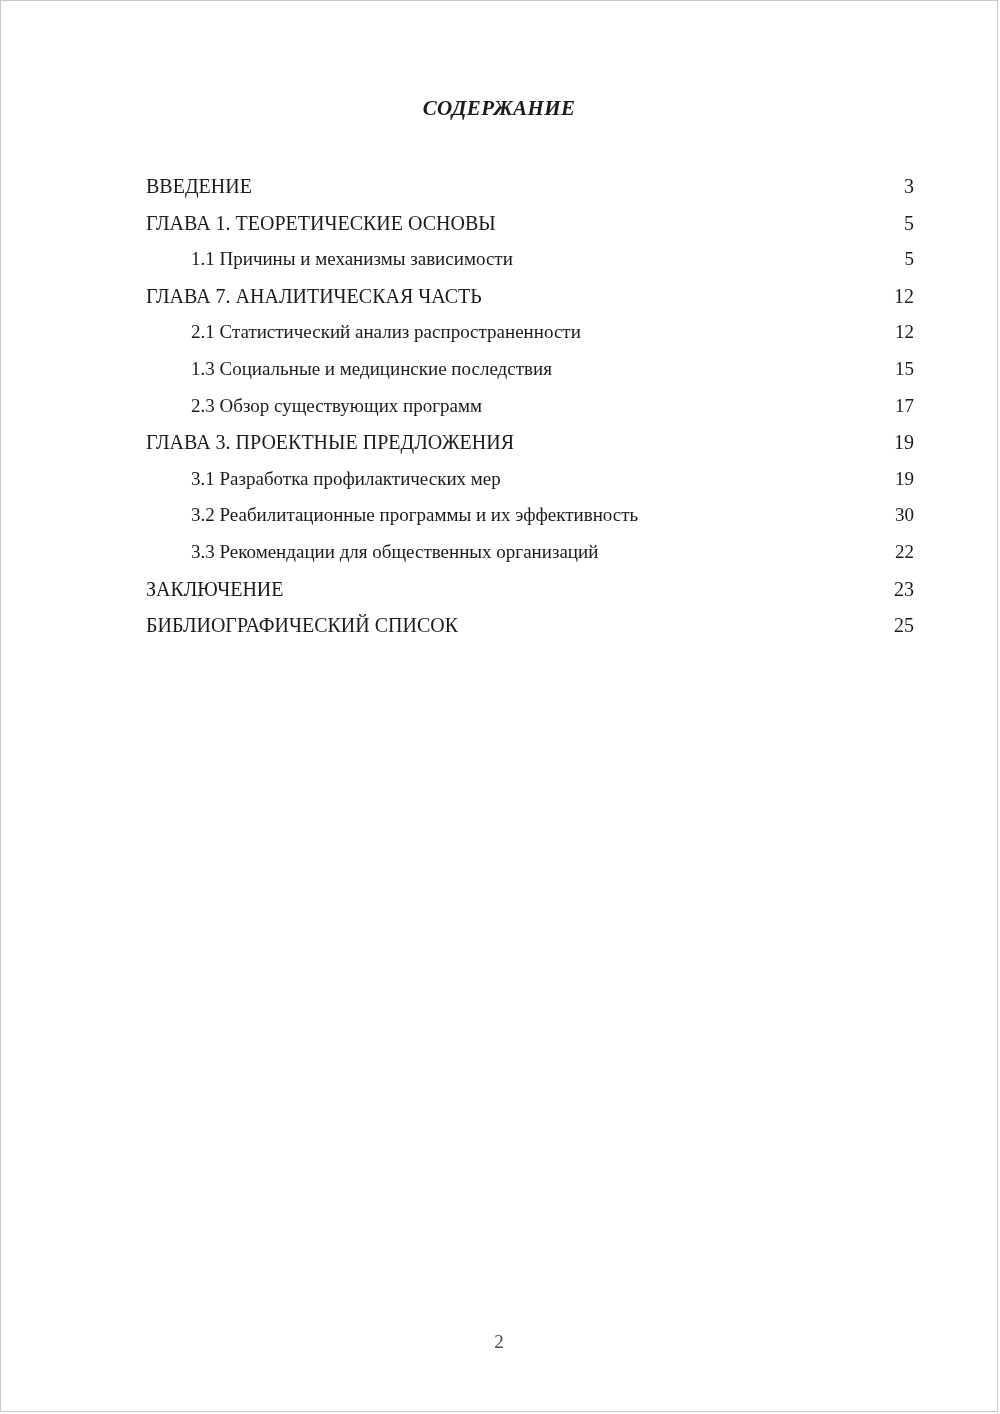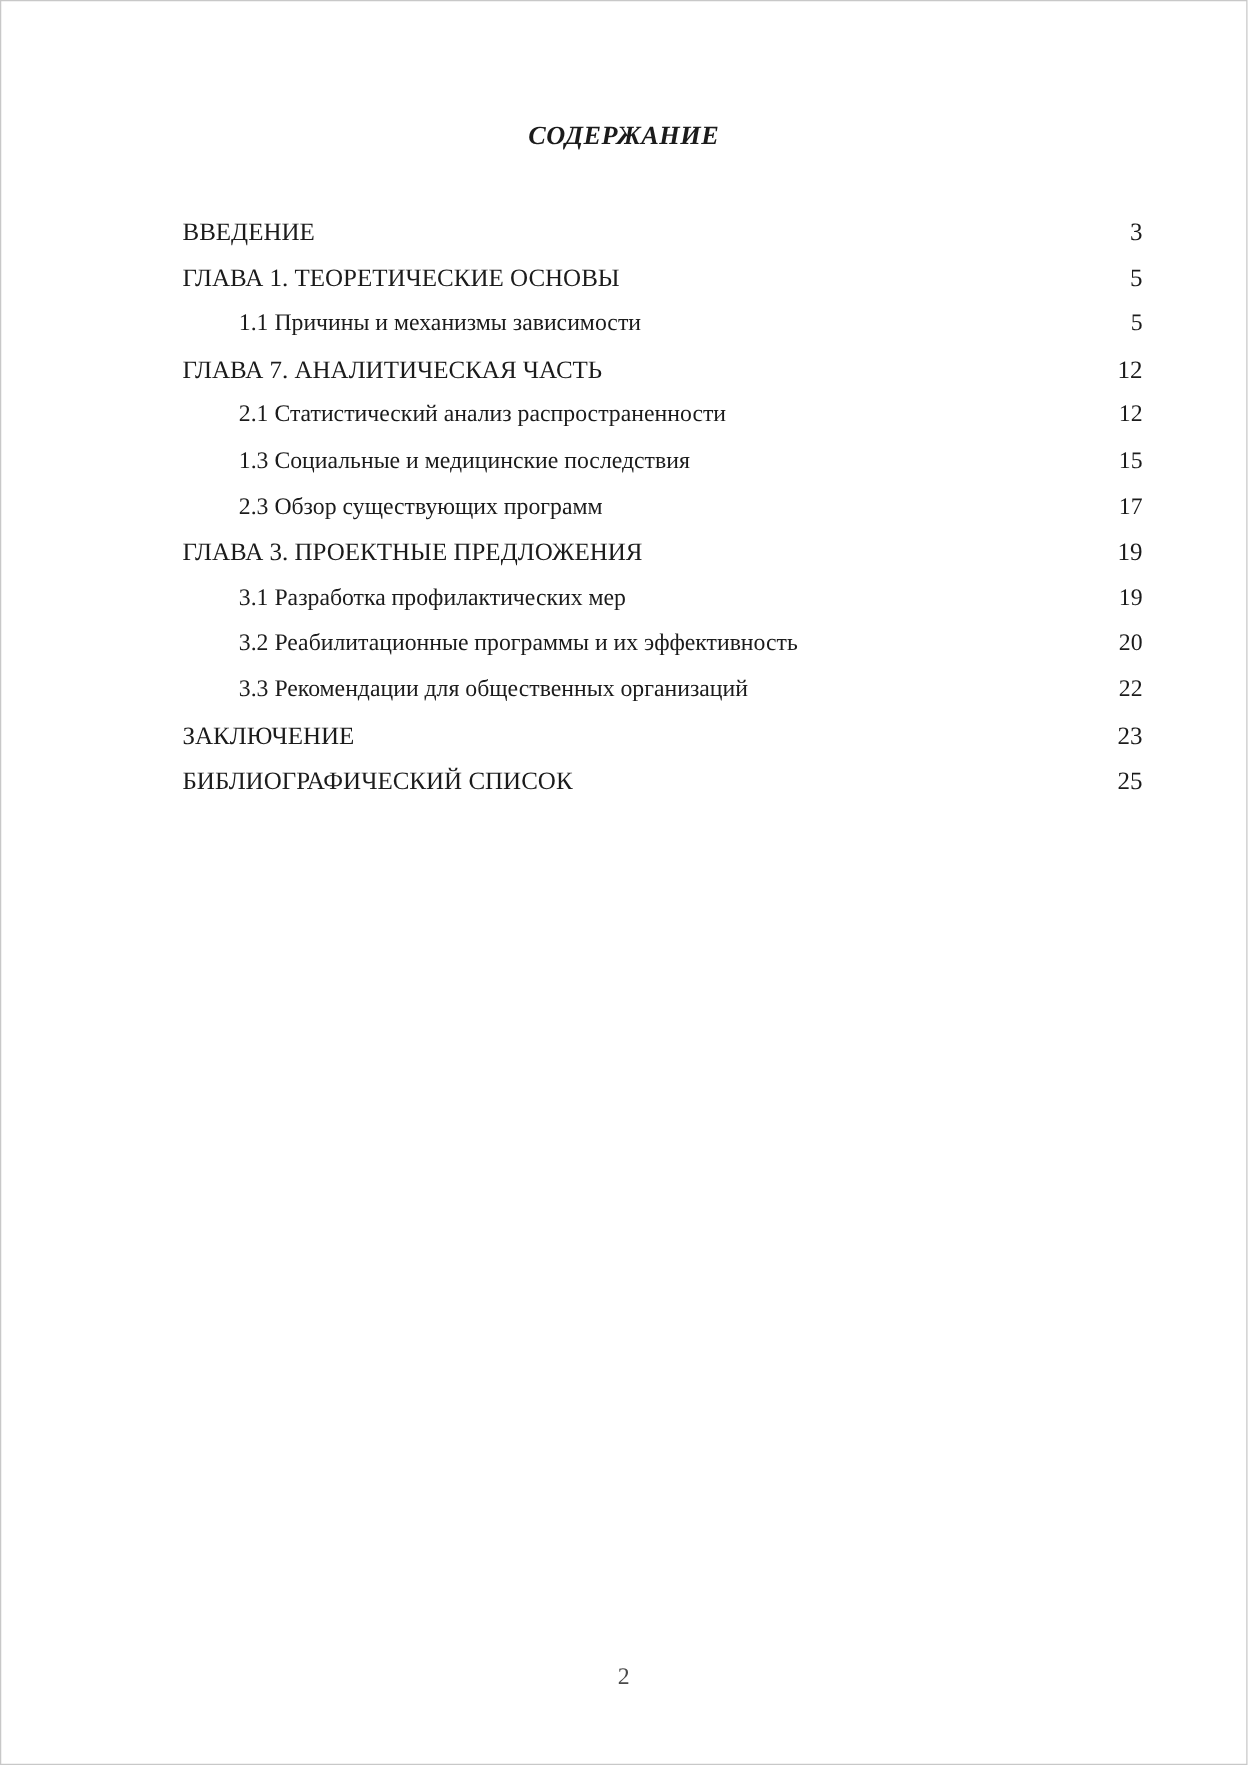--- a/index.html
+++ b/index.html
@@ -112,21 +112,21 @@
       <div class="toc-row level-0">
         <span class="toc-label">ГЛАВА 3. ПРОЕКТНЫЕ ПРЕДЛОЖЕНИЯ</span>
         <span class="toc-page">19</span>
       </div>
       <div class="toc-row level-1">
         <span class="toc-label">3.1 Разработка профилактических мер</span>
         <span class="toc-page">19</span>
       </div>
       <div class="toc-row level-1">
         <span class="toc-label">3.2 Реабилитационные программы и их эффективность</span>
-        <span class="toc-page">20</span>
+        <span class="toc-page">30</span>
       </div>
       <div class="toc-row level-1">
         <span class="toc-label">3.3 Рекомендации для общественных организаций</span>
         <span class="toc-page">22</span>
       </div>
       <div class="toc-row level-0">
         <span class="toc-label">ЗАКЛЮЧЕНИЕ</span>
         <span class="toc-page">23</span>
       </div>
       <div class="toc-row level-0">

